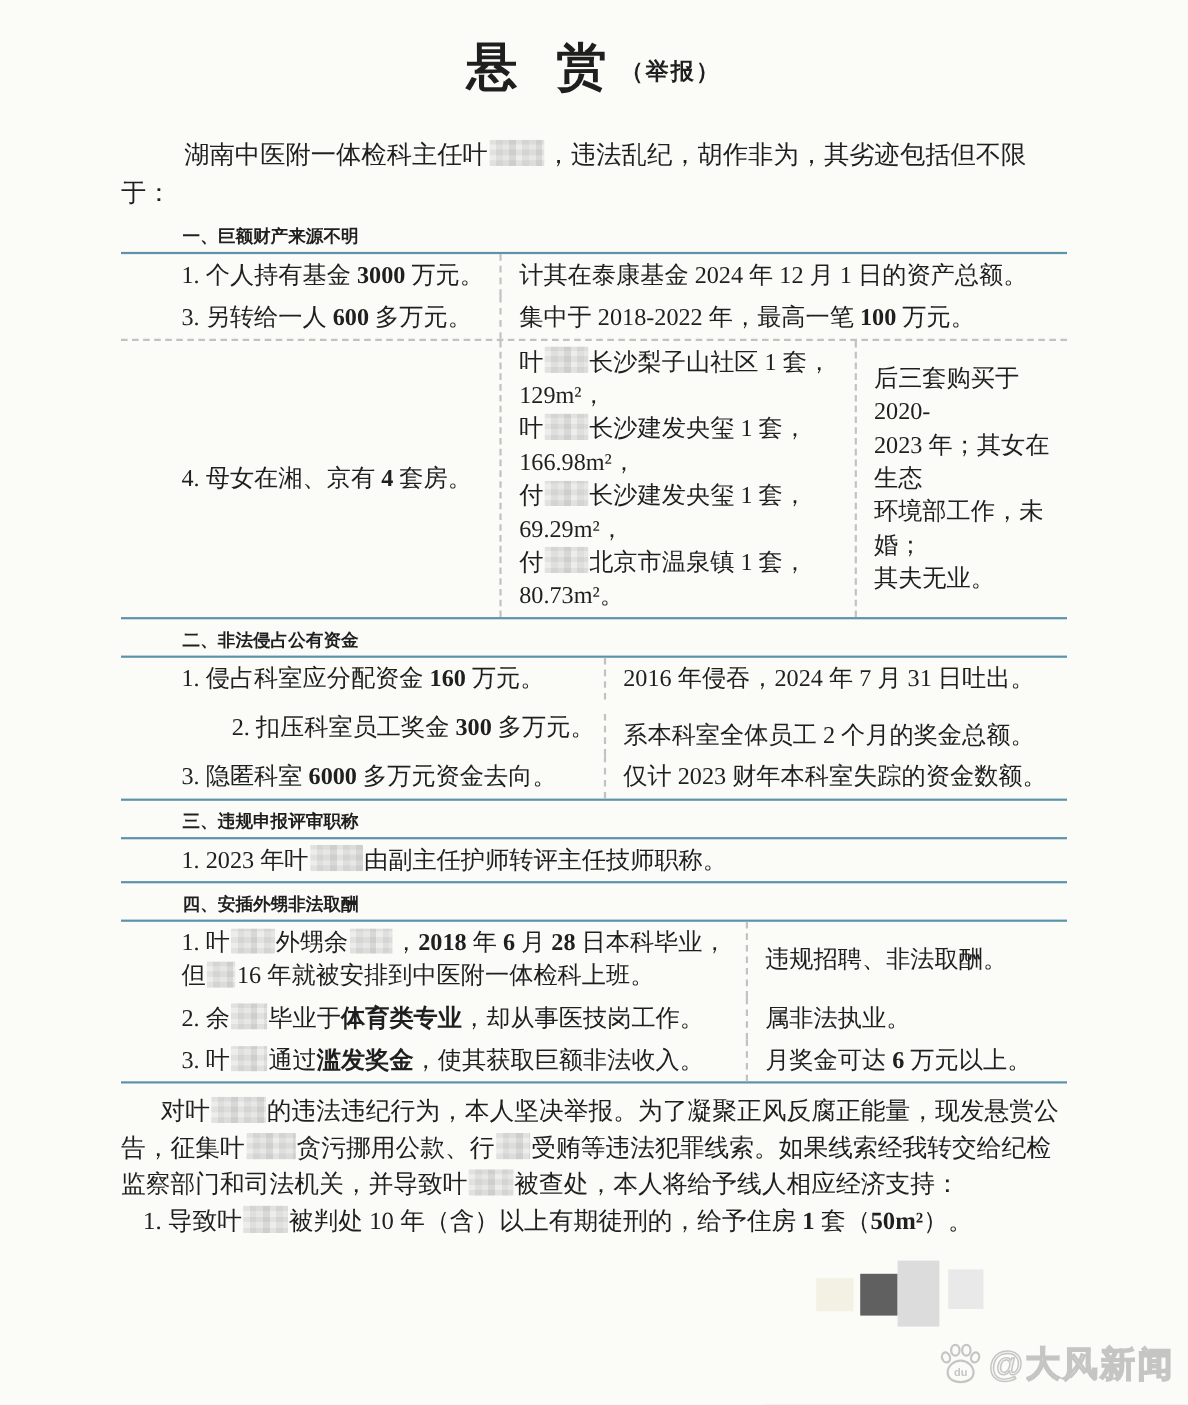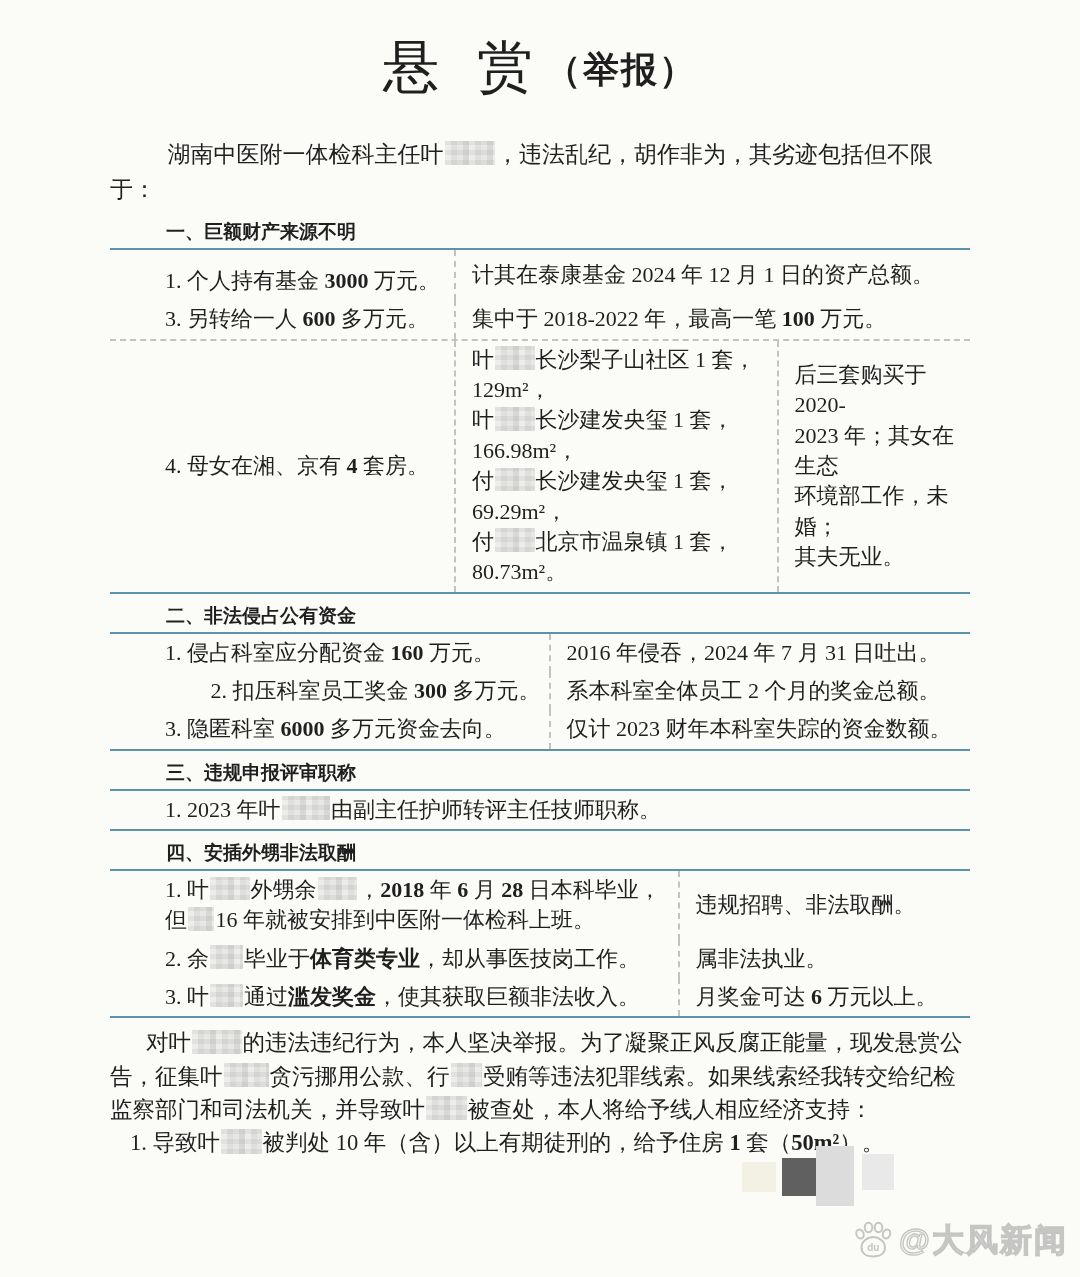--- a/index.html
+++ b/index.html
@@ -8,26 +8,26 @@
     width:1080px;height:1277px;
     margin:0 auto;
     background:#fbfbf8;
     overflow:hidden;
     font-family:"Liberation Serif","DejaVu Serif",serif;
     color:#1f1f1f;
   }
   .content{position:absolute;left:110px;top:0;width:860px;}
   
   .title-block{padding-top:30px;text-align:center;white-space:nowrap;}
-  .title{font-size:56px;font-weight:400;letter-spacing:12px;text-align:right;}
-  .title-paren{font-size:36px;font-weight:700;letter-spacing:2px;vertical-align:4px;}
+  .title{font-size:46px;font-weight:700;letter-spacing:12px;text-align:right;}
+  .title-paren{font-size:21px;font-weight:700;letter-spacing:2px;vertical-align:4px;}
   
   .intro{margin:32px 0 12px 0;font-size:23px;line-height:1.5;text-indent:2.5em;}
   
-  .section-heading{font-size:19px;font-weight:700;padding-left:56px;margin:9px 0 3px 0;}
+  .section-heading{font-size:16px;font-weight:700;padding-left:56px;margin:9px 0 3px 0;}
   .claims-table{border-top:2px solid #5d92ab;border-bottom:2px solid #5d92ab;}
   .t-row{display:flex;align-items:stretch;}
   .t-row.dashed-top{border-top:2px dashed #c2c2c2;}
   .t-cell{
     box-sizing:border-box;flex-shrink:0;
     display:flex;flex-direction:column;justify-content:center;
     padding:4px 8px 4px 16px;
     font-size:22px;line-height:1.38;
   }
   .t-cell:first-child{padding-left:55px;}
@@ -77,21 +77,21 @@
     <header class="title-block">
       <span class="title">悬 赏</span><span class="title-paren">（举报）</span>
     </header>
 
     <p class="intro" id="intro"><span>湖南中医附一体检科主任叶</span><span class="redact" style="width: 2.2em;"></span><span>，违法乱纪，胡作非为，其劣迹包括但不限于：</span></p>
 
     <div id="sections">
         <div class="section-heading">一、巨额财产来源不明</div>
         <div class="claims-table">
           <div class="t-row">
-            <div class="t-cell" style="width: 40%; margin-top: 12px;">
+            <div class="t-cell" style="width: 40%;">
               <div><span>1. 个人持有基金 </span><span class="b">3000</span><span> 万元。</span></div>
             </div>
             <div class="t-cell" style="width: 60%;">
               <div><span>计其在泰康基金 2024 年 12 月 1 日的资产总额。</span></div>
             </div>
           </div>
           <div class="t-row">
           </div>
           <div class="t-row">
             <div class="t-cell" style="width: 40%;">
@@ -130,21 +130,21 @@
               <div><span>1. 侵占科室应分配资金 </span><span class="b">160</span><span> 万元。</span></div>
             </div>
             <div class="t-cell" style="width: 49%;">
               <div><span>2016 年侵吞，2024 年 7 月 31 日吐出。</span></div>
             </div>
           </div>
           <div class="t-row">
             <div class="t-cell" style="width: 51%; align-items: flex-end;">
               <div><span>2. 扣压科室员工奖金 </span><span class="b">300</span><span> 多万元。</span></div>
             </div>
-            <div class="t-cell" style="width: 49%;">
+            <div class="t-cell" style="width: 49%; margin-top: 13px;">
               <div><span>系本科室全体员工 2 个月的奖金总额。</span></div>
             </div>
           </div>
           <div class="t-row">
             <div class="t-cell" style="width: 51%;">
               <div><span>3. 隐匿科室 </span><span class="b">6000</span><span> 多万元资金去向。</span></div>
             </div>
             <div class="t-cell" style="width: 49%;">
               <div><span>仅计 2023 财年本科室失踪的资金数额。</span></div>
             </div>

